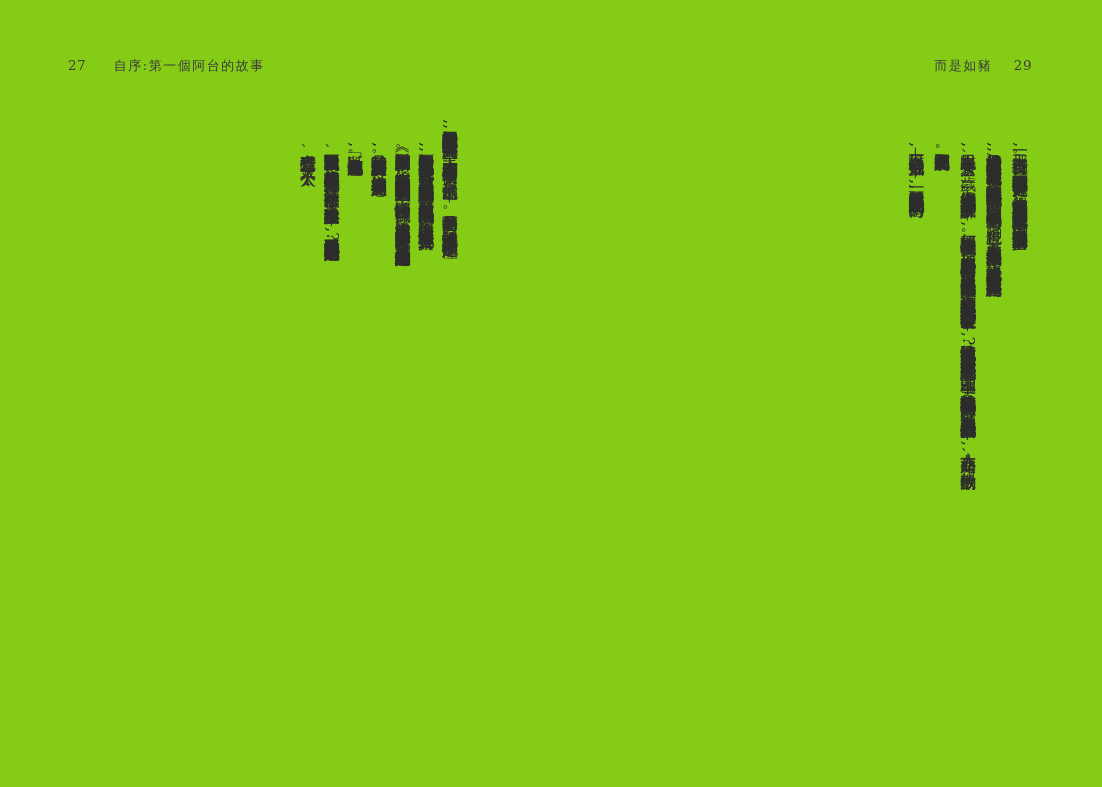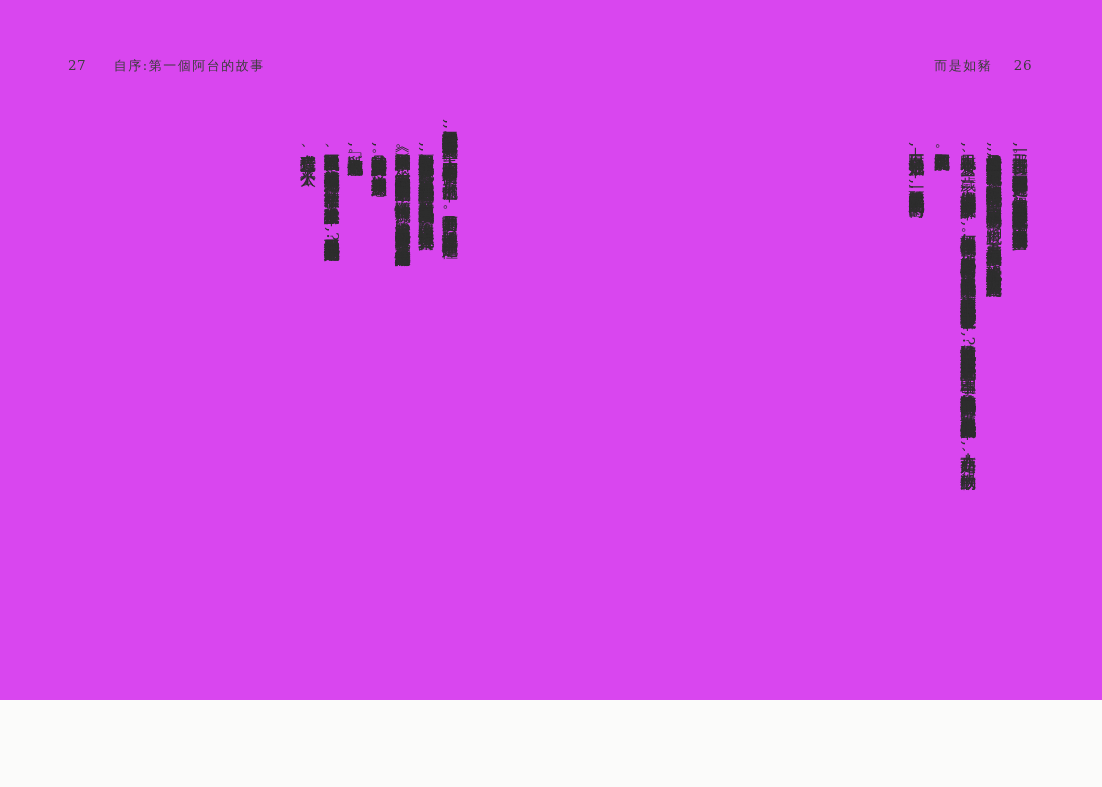--- a/index.html
+++ b/index.html
@@ -8,22 +8,22 @@
     width: 1102px;
     height: 787px;
     background: #fbfbfa;
     font-family: "DejaVu Serif", "Liberation Serif", serif;
     color: #2e2e2e;
     overflow: hidden;
   }
   .spread {
     position: relative;
     width: 1102px;
-    height: 700px;
-    background: #d946ef;
+    height: 787px;
+    background: #84cc16;
   }
   
   .running-head {
     position: absolute;
     top: 57px;
     font-size: 13px;
     color: #3d3d3d;
     letter-spacing: 1.5px;
     white-space: nowrap;
   }
@@ -65,21 +65,21 @@
         <p class="para indent">我當時初見時,訝異於兩個大男人為少女著裝的反差。知道始末後,則深深感到不公平。</p>
         <p class="para indent">所以,你們是知道「她也是人」的嘛。</p>
         <p class="para indent">就是因為阿台被當成奇珍異獸、被視為難得的蕃人標本,她才會遭遇獵奇眼光、才會被壓著頭拍照、才會被說是猿猴與小豬——但是當她因穿上和服而化身日本少女,她居然能勾起日本士兵的感傷?</p>
         <p class="para indent">這實在太殘酷、太不公平了。</p>
       </div>
   </div>
 
   <div>
     <div class="running-head head-right">
       <span class="rt">而是如豬</span>
-      <span class="page-num">26</span>
+      <span class="page-num">29</span>
     </div>
     <div class="page-body body-right">
         <p class="para indent">那一天,日軍行至女仍社。女仍社多數人都因為聽聞行軍的喇叭聲,而先行逃走了。走得太匆忙,日軍進入女仍社時,糯米飯還在鍋中,成了來自五百里外疲憊敵人的晚餐。日軍在沿途搜索時,發現了落單的一名老婦與少女。</p>
         <p class="para indent">老婦據說是少女的祖母,不久後便藉機脫逃,只剩少女一人,被帶回日軍在車城的營地。根據當時隨軍醫師落合藏太的紀錄,少女被捕時狂亂地哭泣著。隨軍記者岸田吟香則言,她的眼睛受傷、腳也跛了。身處在車城,卻無法與車城的漢人通一字。記者冷靜記錄,因為少女是蕃人,車城人是支那人,因此語言不通如外國人。</p>
         <p class="para indent">在日人眼中,少女只有十二、三歲。後世學者推測,排灣族人身形嬌小,少女或許年齡有十四——無論如何,我都相當不能釋懷。她才那麼小,因突如其來的騷動逃走不及、被一群來自異國的男人抓住,被帶離久居的故鄉。唯一可依靠的親人卻在此時逃離,在這絕望的境地中,她卻因為語言不通,沒有機會了解發生了什麼事——這樣的慌亂,又豈是單單哭泣可以表達的?但在日本人的紀錄中,卻總說著她的痴蠢、不明事理。說她如餓狼一般貪心的吃著食物,面對問題眼神茫然不應。甚至說她「蠢如豬」,簡直是視她為野蠻與愚昧的化身——非人,而是如豬、猴一般的動物。</p>
         <p class="para indent">那不然又要如何說明呢。</p>
         <p class="para indent">在隔日,她被拍了一張照片——照片中一隻大手壓著她的頭,防止她亂動,當時的</p>
       </div>
   </div>
 

